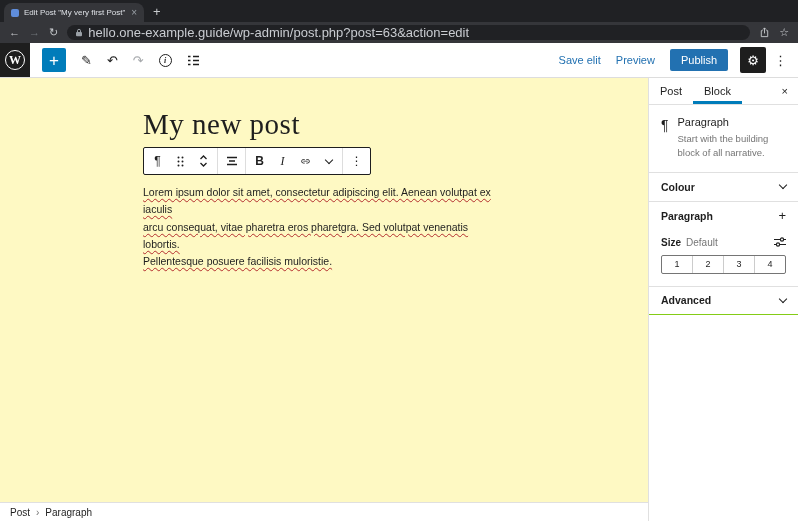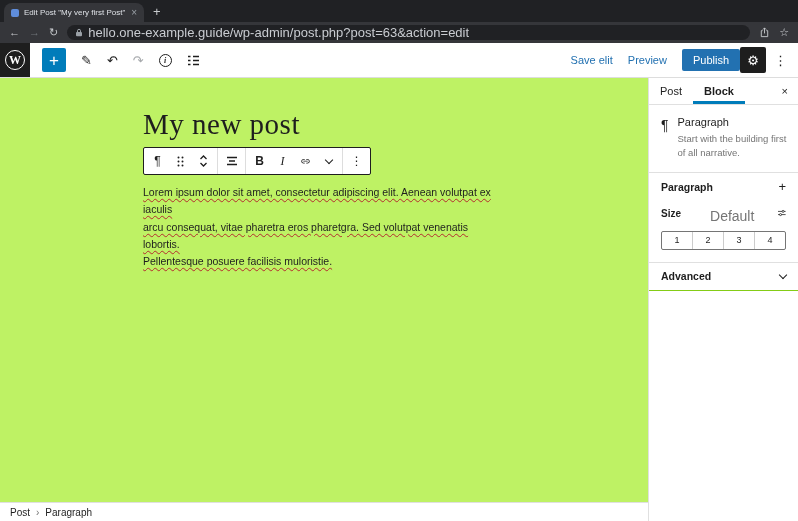--- a/index.html
+++ b/index.html
@@ -24,27 +24,27 @@
   
   .wp-header { height:35px; background:#fff; border-bottom:1px solid #ddd; display:flex; align-items:center; }
   .wp-logo { width:30px; height:34px; background:#1e1e1e; display:grid; place-items:center; }
   .wp-w { width:20px; height:20px; border:1.5px solid #fff; border-radius:50%; color:#fff; display:grid; place-items:center; font-family:"Liberation Serif", serif; font-size:12px; font-weight:700; }
   .ins-btn { width:24px; height:24px; margin-left:12px; background:#007cba; border-radius:2px; color:#fff; font-size:17px; line-height:1; display:grid; place-items:center; }
   .hdr-ic { margin-left:15px; color:#1e1e1e; font-size:13px; line-height:1; display:grid; place-items:center; }
   .hdr-ic.dim { color:#a7aaad; }
   .info-circ { width:13px; height:13px; border:1.2px solid #1e1e1e; border-radius:50%; display:grid; place-items:center; font:italic 700 8px "Liberation Serif", serif; color:#1e1e1e; }
   .spacer { flex:1; }
   .txt-btn { font-size:11px; color:#2271b1; margin-right:15px; }
-  .publish-btn { font-size:11px; color:#fff; background:#2271b1; padding:5px 11px; border-radius:2px; }
+  .publish-btn { font-size:11px; color:#fff; background:#2271b1; padding:5px 11px; border-radius:2px; margin-right:12px; }
   .gear-btn { width:26px; height:26px; background:#1e1e1e; border-radius:2px; display:grid; place-items:center; color:#fff; font-size:13px; margin-right:8px; }
   .kebab { font-size:13px; color:#1e1e1e; margin-right:11px; }
 
   
   .main { display:flex; height:443px; }
-  .canvas-col { flex:1; display:flex; flex-direction:column; background:#bef264; min-width:0; }
+  .canvas-col { flex:1; display:flex; flex-direction:column; background:#fef9c3; min-width:0; }
   .canvas-body { flex:1; position:relative; overflow:hidden; }
   .content { width:362px; margin:30px auto 0; }
   .post-title { font-family:"Liberation Serif", serif; font-size:29px; font-weight:400; color:#1e1e1e; letter-spacing:0.5px; }
 
   .blk-toolbar { margin-top:6px; display:inline-flex; align-items:stretch; height:28px; background:#fff; border:1px solid #1e1e1e; border-radius:2px; }
   .tb-group { display:flex; align-items:center; padding:0 2px; }
   .tb-group + .tb-group { border-left:1px solid #ddd; }
   .tb-btn { width:23px; height:26px; display:grid; place-items:center; font-size:12px; color:#1e1e1e; }
   .tb-btn.bold { font-weight:700; }
   .tb-btn.italic { font-style:italic; font-family:"Liberation Serif", serif; }
@@ -53,32 +53,32 @@
   .para div { text-decoration:underline wavy #b32d2e 1px; text-underline-offset:2px; }
   .appender { margin-top:17px; font-size:11px; color:#757575; }
 
   .crumbbar { height:19px; border-top:1px solid #e0e0e0; display:flex; align-items:center; gap:6px; padding:0 10px; font-size:10px; color:#1e1e1e; background:#fff; }
   .crumb-sep { color:#757575; }
 
   
   .sidebar { width:150px; border-left:1px solid #e0e0e0; background:#fff; font-size:11px; color:#1e1e1e; display:flex; flex-direction:column; }
   .sb-header { height:27px; display:flex; align-items:stretch; border-bottom:1px solid #e0e0e0; }
   .sb-tab { padding:0 11px; display:flex; align-items:center; color:#1e1e1e; }
-  .sb-tab.active { font-weight:700; box-shadow:inset 0 -3px 0 #007cba; }
+  .sb-tab.active { font-weight:400; box-shadow:inset 0 -3px 0 #007cba; }
   .sb-close { margin-left:auto; align-self:center; padding:0 10px; font-size:11px; color:#1e1e1e; }
   .blk-card { display:flex; gap:9px; padding:11px 10px 12px 12px; }
   .blk-card-icon { font-size:14px; color:#1e1e1e; margin-top:1px; }
   .blk-card-title { font-size:11px; font-weight:400; margin-bottom:4px; }
   .blk-card-desc { font-size:9.5px; color:#757575; line-height:1.45; }
   .panel-row { height:29px; display:flex; align-items:center; padding:0 12px; border-top:1px solid #e0e0e0; }
   .panel-label { flex:1; font-weight:700; font-size:10.5px; }
   .panel-plus { font-size:13px; color:#1e1e1e; line-height:1; }
-  .typo-sub { display:flex; align-items:flex-start; padding:7px 12px 0;gap:24px; }
+  .typo-sub { display:flex; align-items:center; padding:7px 12px 0; }
   .typo-size-label { font-size:10px; font-weight:700; }
-  .typo-size-val { font-size:14px; color:#757575; margin-left:5px; flex:1; }
+  .typo-size-val { font-size:10px; color:#757575; margin-left:5px; flex:1; }
   .seg { display:flex; margin:7px 12px 12px; border:1px solid #757575; border-radius:2px; height:19px; }
   .seg-cell { flex:1; display:grid; place-items:center; font-size:9px; color:#1e1e1e; }
   .seg-cell + .seg-cell { border-left:1px solid #ccc; }
   .panel-row.last { border-bottom:1px solid #84cc16; }
 
   .chev { width:6px; height:6px; border-right:1.4px solid #1e1e1e; border-bottom:1.4px solid #1e1e1e; transform:rotate(45deg); margin-top:-3px; }
 </style>
 </head>
 <body>
 
@@ -208,24 +208,28 @@
       <div class="sb-header">
         <span class="sb-tab">Post</span>
         <span class="sb-tab active">Block</span>
         <span class="sb-close">×</span>
       </div>
 
       <div class="blk-card">
         <span class="blk-card-icon">¶</span>
         <div>
           <div class="blk-card-title">Paragraph</div>
-          <div class="blk-card-desc">Start with the building first of all narrative.</div>
+          <div class="blk-card-desc">Start with the building block of all narrative.</div>
         </div>
       </div>
 
+      <div class="panel-row">
+        <span class="panel-label">Colour</span>
+        <span class="chev"></span>
+      </div>
 
       <div class="panel-row">
         <span class="panel-label">Paragraph</span>
         <span class="panel-plus">+</span>
       </div>
 
       <div class="typo-sub">
         <span class="typo-size-label">Size</span>
         <span class="typo-size-val">Default</span>
         <svg width="12" height="10" viewBox="0 0 12 10" stroke="#1e1e1e" stroke-width="1.2" fill="#fff">

